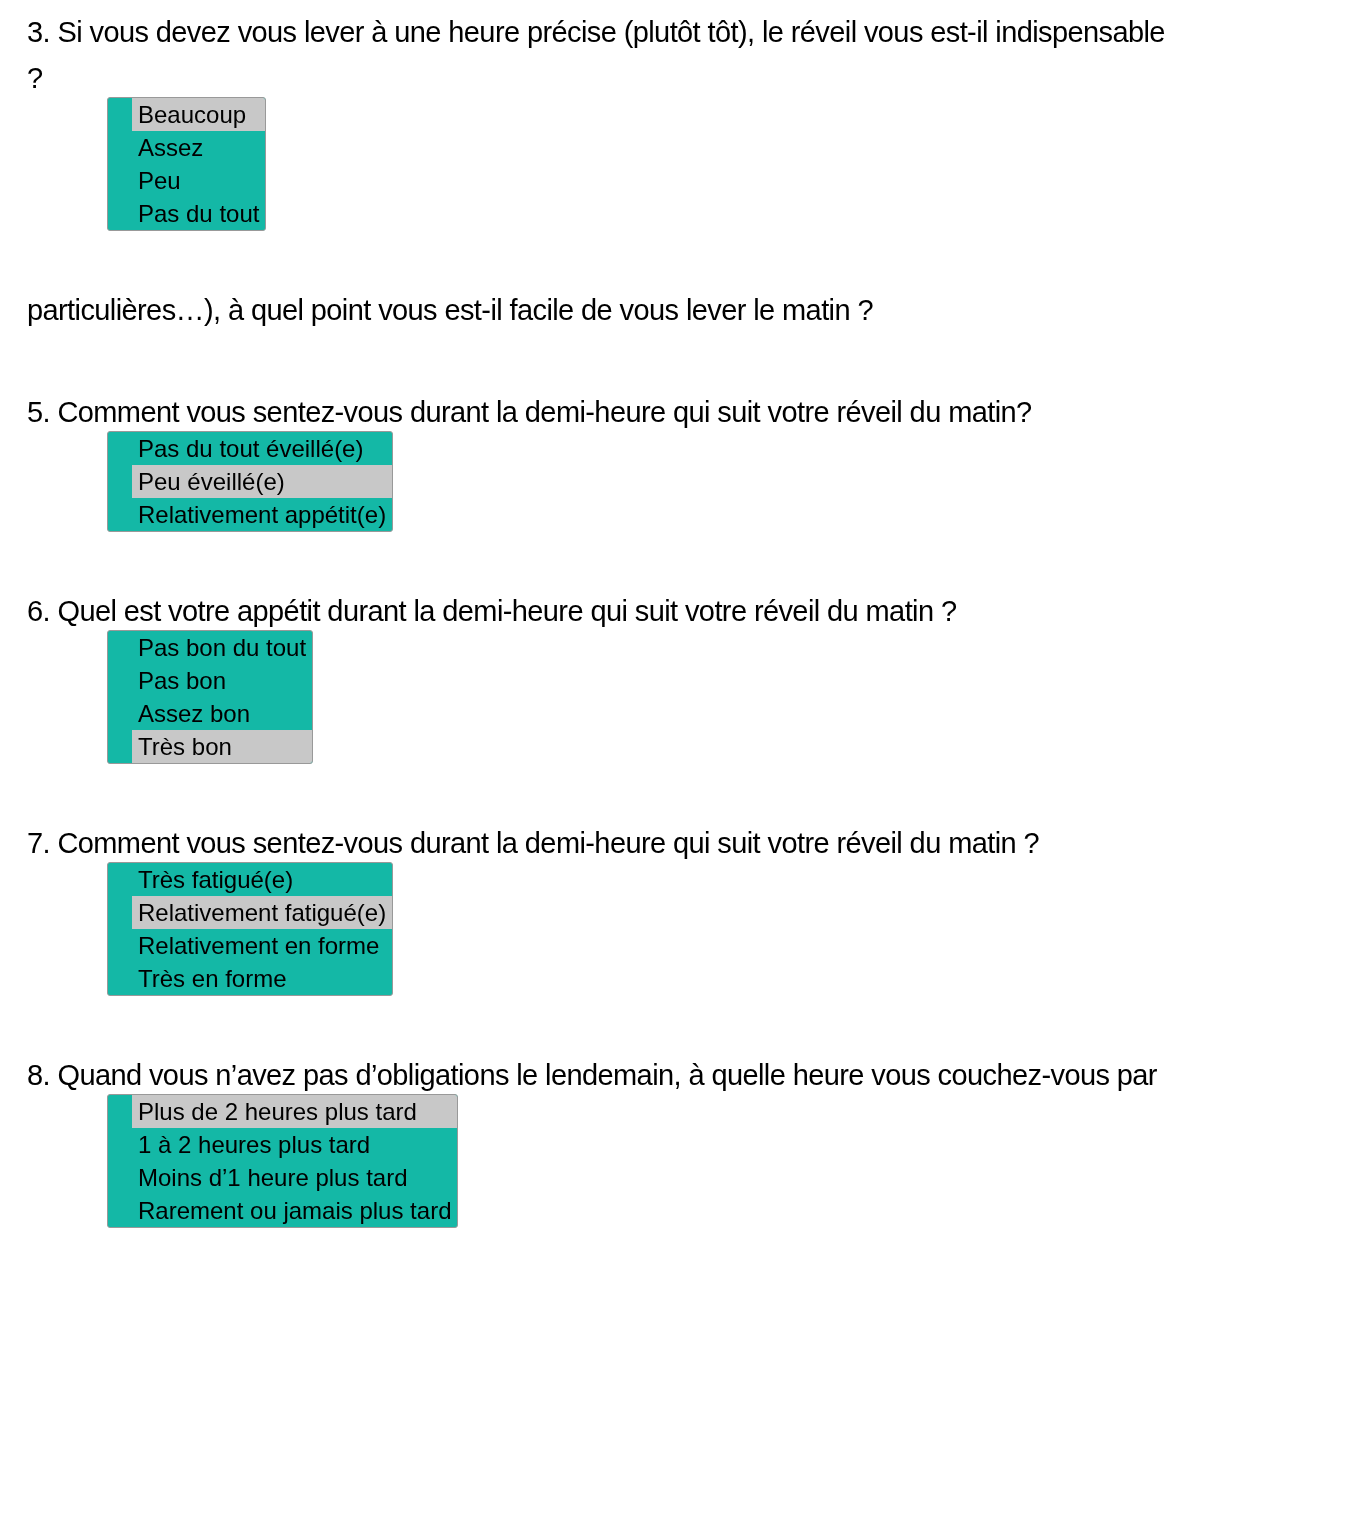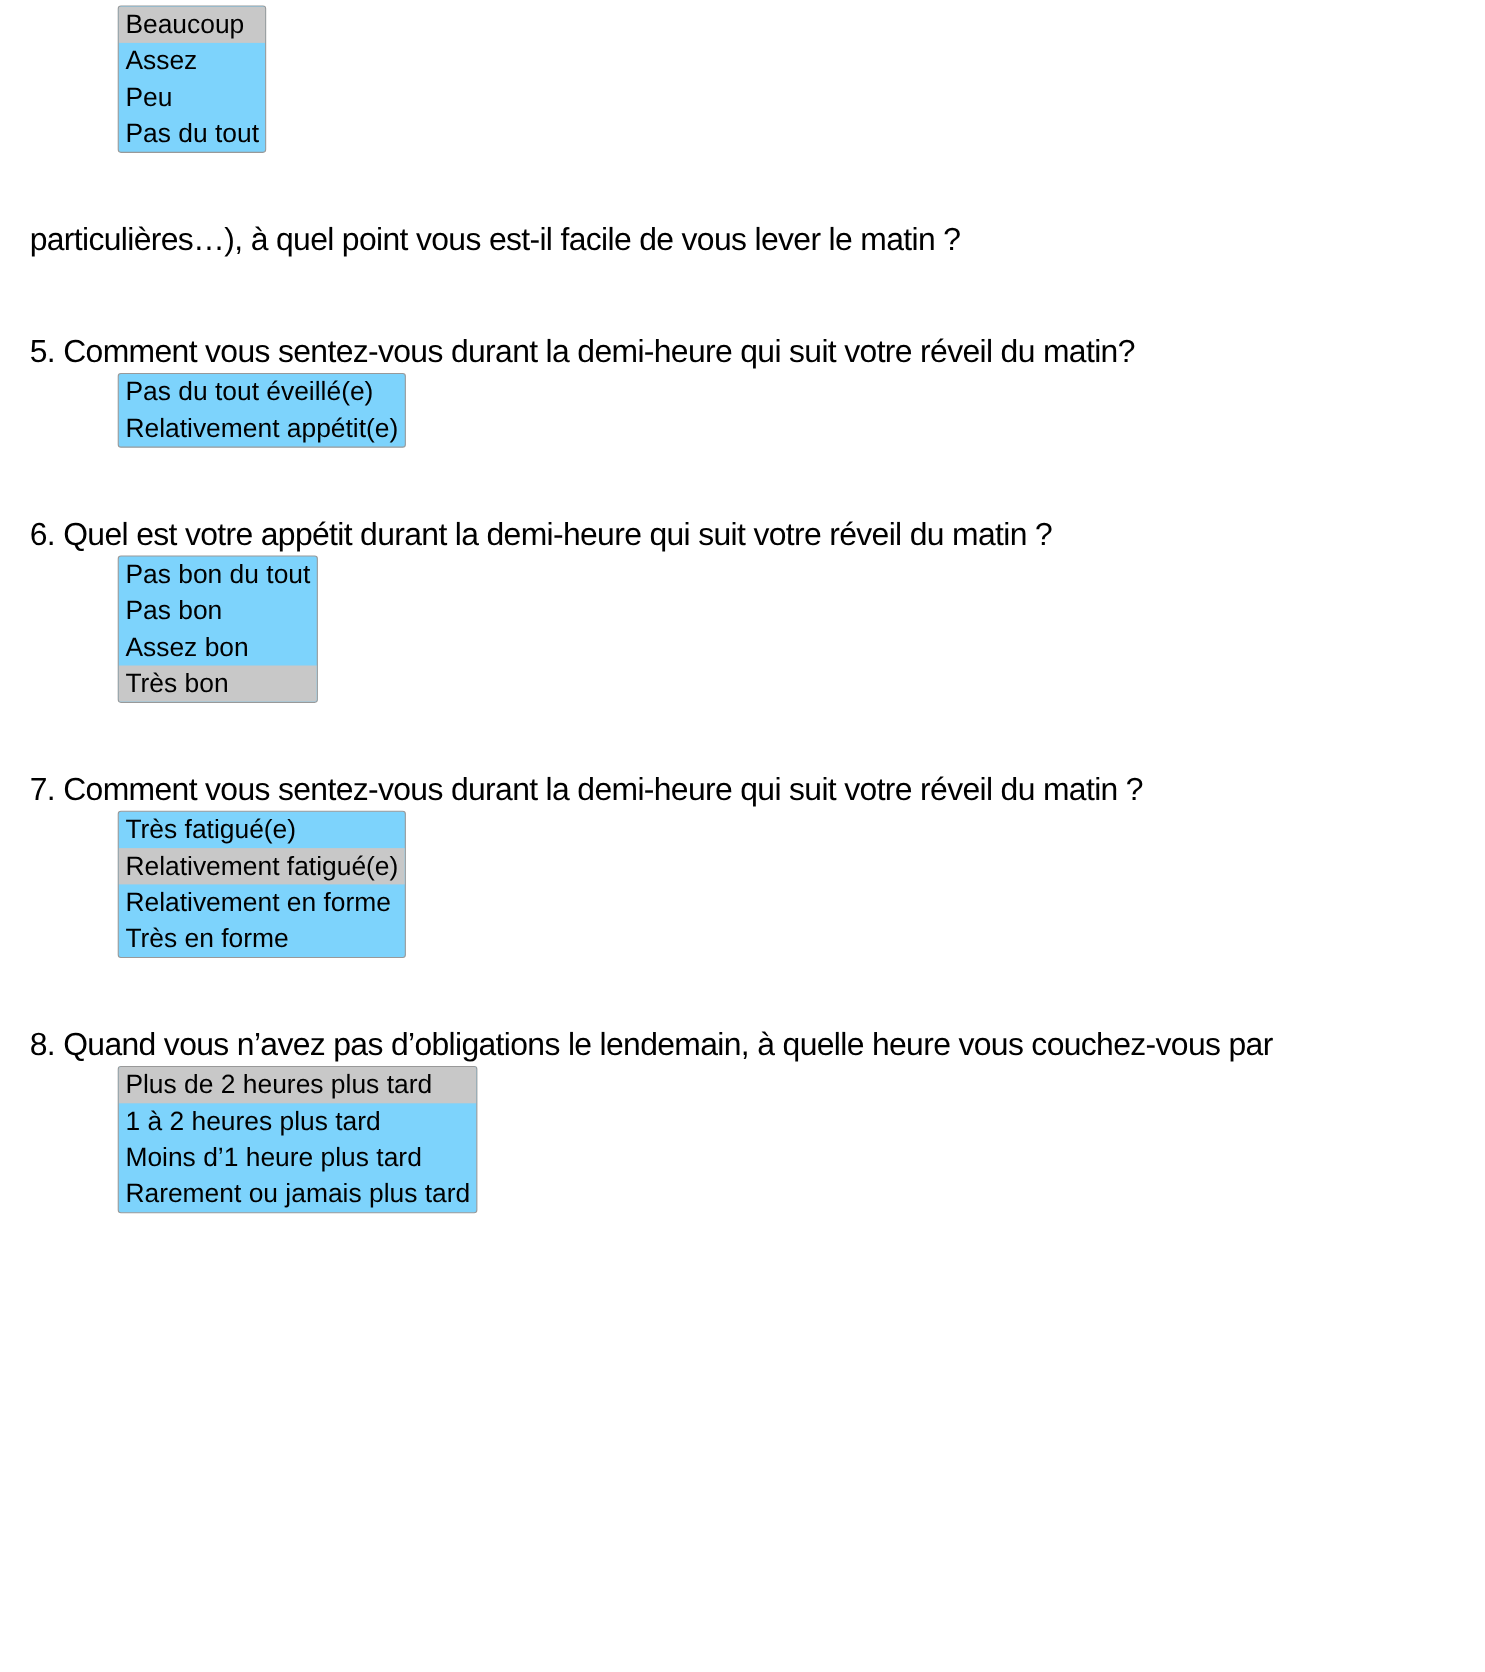--- a/index.html
+++ b/index.html
@@ -24,23 +24,24 @@
   }
   .q-line {
     white-space: nowrap;
   }
   .listbox {
     display: inline-block;
     margin-left: 80px;
     margin-top: -4px;
     border: 1px solid #999999;
     border-radius: 3px;
-    background: #7dd3fc;
+    background: #14b8a6;
     overflow: hidden;
     vertical-align: top;
+    padding-left: 24px;
   }
   .option {
     font-family: "Liberation Sans", sans-serif;
     font-size: 24px;
     line-height: 33px;
     height: 33px;
     padding: 0 6px 0 6px;
     white-space: nowrap;
     color: #000000;
     cursor: default;
@@ -48,40 +49,45 @@
   .option.selected {
     background: #c8c8c8;
   }
 </style>
 </head>
 <body>
 
 <div>
 
   <section class="question">
+    <div class="q-text">
+      <div class="q-line">3. Si vous devez vous lever à une heure précise (plutôt tôt), le réveil vous est-il indispensable</div>
+      <div class="q-line">?</div>
+    </div>
     <div class="listbox">
       <div class="option selected">Beaucoup</div>
       <div class="option">Assez</div>
       <div class="option">Peu</div>
       <div class="option">Pas du tout</div>
     </div>
   </section>
 
   <section class="question">
     <div class="q-text">
       <div class="q-line">particulières…), à quel point vous est-il facile de vous lever le matin ?</div>
     </div>
   </section>
 
   <section class="question">
     <div class="q-text">
       <div class="q-line">5. Comment vous sentez-vous durant la demi-heure qui suit votre réveil du matin?</div>
     </div>
     <div class="listbox">
       <div class="option">Pas du tout éveillé(e)</div>
+      <div class="option selected">Peu éveillé(e)</div>
       <div class="option">Relativement appétit(e)</div>
     </div>
   </section>
 
   <section class="question">
     <div class="q-text">
       <div class="q-line">6. Quel est votre appétit durant la demi-heure qui suit votre réveil du matin ?</div>
     </div>
     <div class="listbox">
       <div class="option">Pas bon du tout</div>

